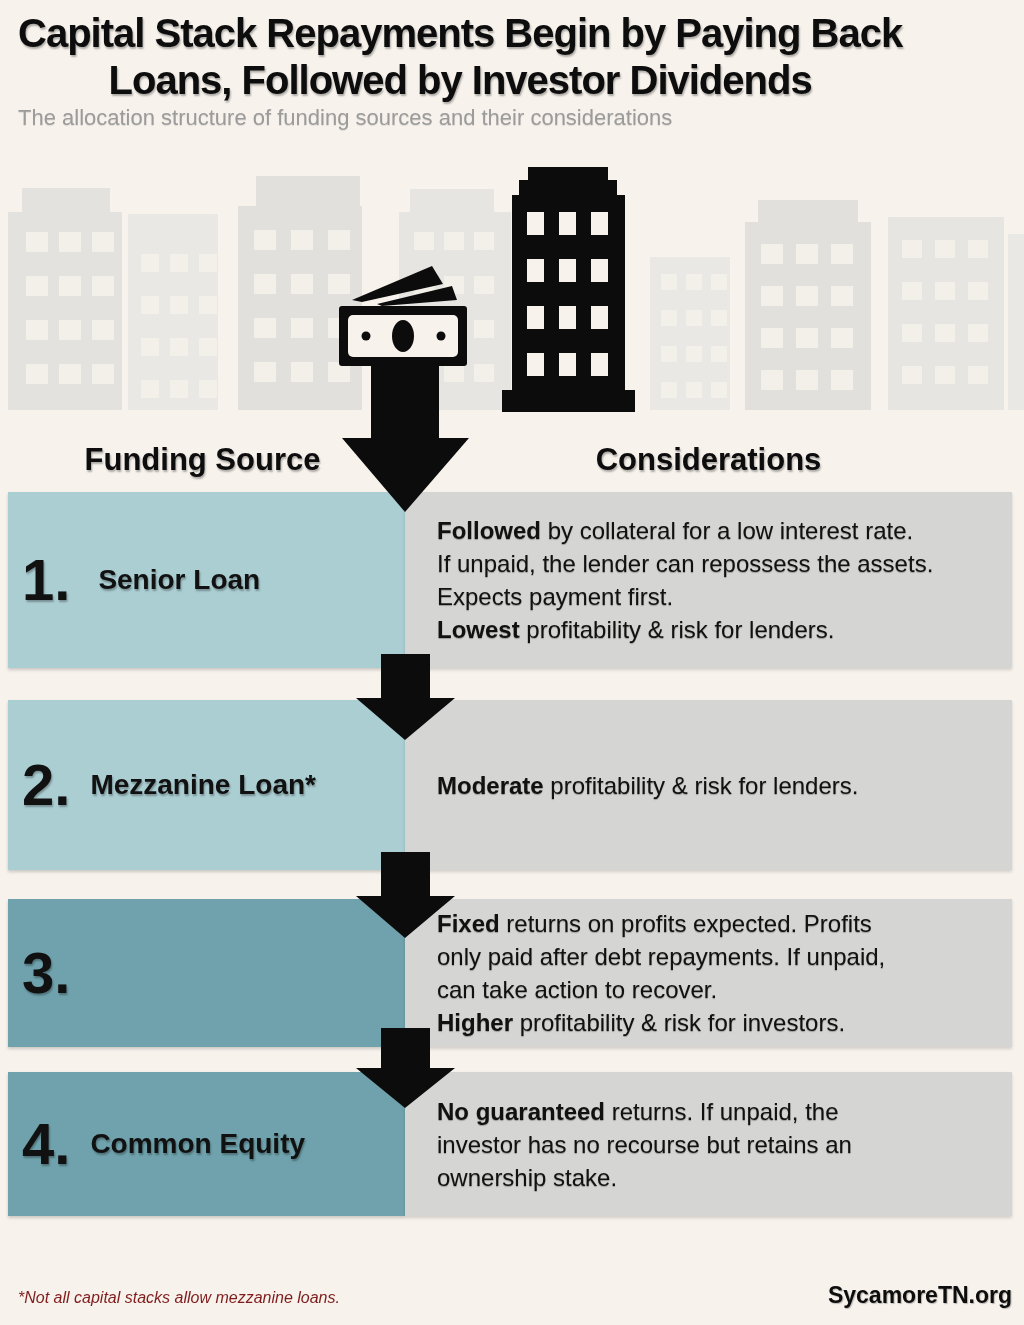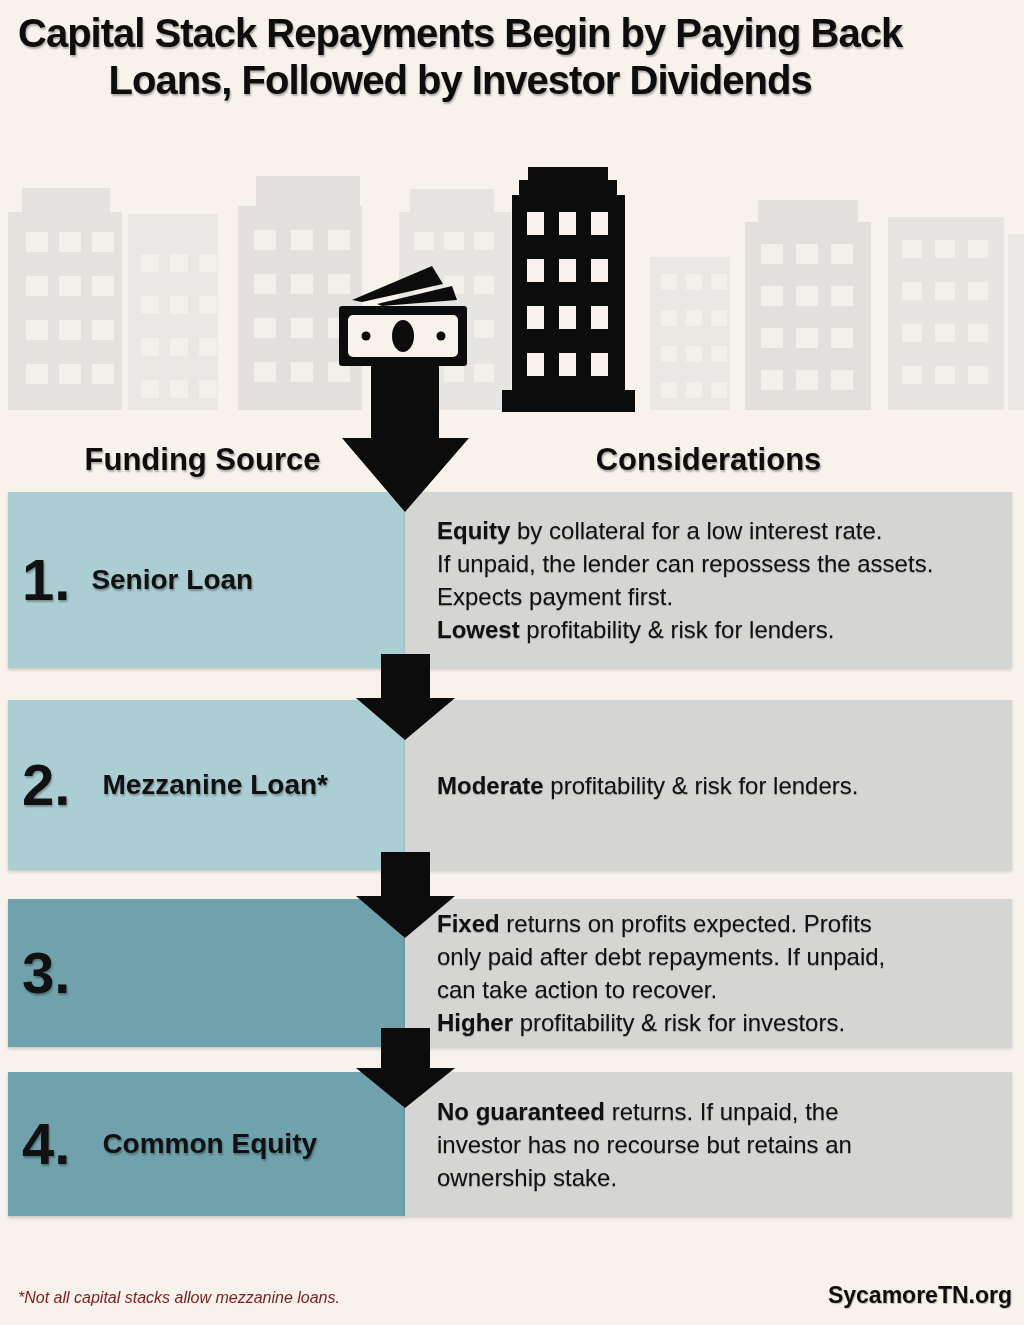--- a/index.html
+++ b/index.html
@@ -49,25 +49,25 @@
     box-shadow: 0 2px 3px rgba(0,0,0,0.18);
   }
   .row-1 .funding-box, .row-2 .funding-box { background: var(--teal-light, #abced3); }
   .row-3 .funding-box, .row-4 .funding-box { background: var(--teal-dark, #6fa2ac); }
   .row-number {
     margin-left: 14px;
     font-size: 58px; font-weight: bold; line-height: 1;
     text-shadow: 1px 2px 2px rgba(0,0,0,0.30);
   }
   .row-label {
-    margin-left: 32px;
+    margin-left: 20px;
     font-size: 28px; font-weight: bold;
     text-shadow: 1px 2px 2px rgba(0,0,0,0.30);
   }
-  .row-1 .row-label { margin-left: 21px; }
+  .row-1 .row-label { margin-left: 28px; }
   .consider-box {
     width: 607px; background: var(--box-gray, #d5d5d4);
     display: flex; flex-direction: column; justify-content: center;
     box-shadow: 0 2px 3px rgba(0,0,0,0.15);
   }
   .seg {
     margin: 0 16px 0 32px;
     font-size: 24px; line-height: 33px;
     white-space: pre-line;
     text-shadow: 0 1px 1px rgba(0,0,0,0.28);
@@ -83,20 +83,21 @@
     text-shadow: 1px 1px 1px rgba(0,0,0,0.25);
   }
 </style>
 </head>
 <body>
 
 <div class="page">
 
   <div class="title">Capital Stack Repayments Begin by Paying Back
 Loans, Followed by Investor Dividends</div>
+  <div class="subtitle">The allocation structure of funding sources and their considerations</div>
 
   <svg class="skyline" width="1024" height="250" viewBox="0 0 1024 250" aria-hidden="true">
     <g>
       <rect x="22" y="26" width="88" height="24" fill="#e4e2de"></rect>
       <rect x="8" y="50" width="114" height="198" fill="#e4e2de"></rect>
       <rect x="128" y="52" width="90" height="196" fill="#eae8e4"></rect>
       <rect x="256" y="14" width="104" height="30" fill="#e2e0dc"></rect>
       <rect x="238" y="44" width="124" height="204" fill="#e2e0dc"></rect>
       <rect x="410" y="27" width="84" height="23" fill="#e7e5e1"></rect>
       <rect x="399" y="50" width="112" height="198" fill="#e7e5e1"></rect>
@@ -216,21 +217,21 @@
 
   <div class="col-head funding">Funding Source</div>
   <div class="col-head considerations">Considerations</div>
 
   <div class="row row-1">
     <div class="funding-box">
       <div class="row-number">1.</div>
       <div class="row-label">Senior Loan</div>
     </div>
     <div class="consider-box">
-      <div class="seg"><b>Equity</b><span> by collateral for a low interest rate.
+      <div class="seg"><b>Followed</b><span> by collateral for a low interest rate.
 If unpaid, the lender can repossess the assets.
 Expects payment first.</span></div>
       <div class="seg"><b>Lowest</b><span> profitability &amp; risk for lenders.</span></div>
     </div>
   </div>
 
   <div class="row row-2">
     <div class="funding-box">
       <div class="row-number">2.</div>
       <div class="row-label">Mezzanine Loan*</div>

